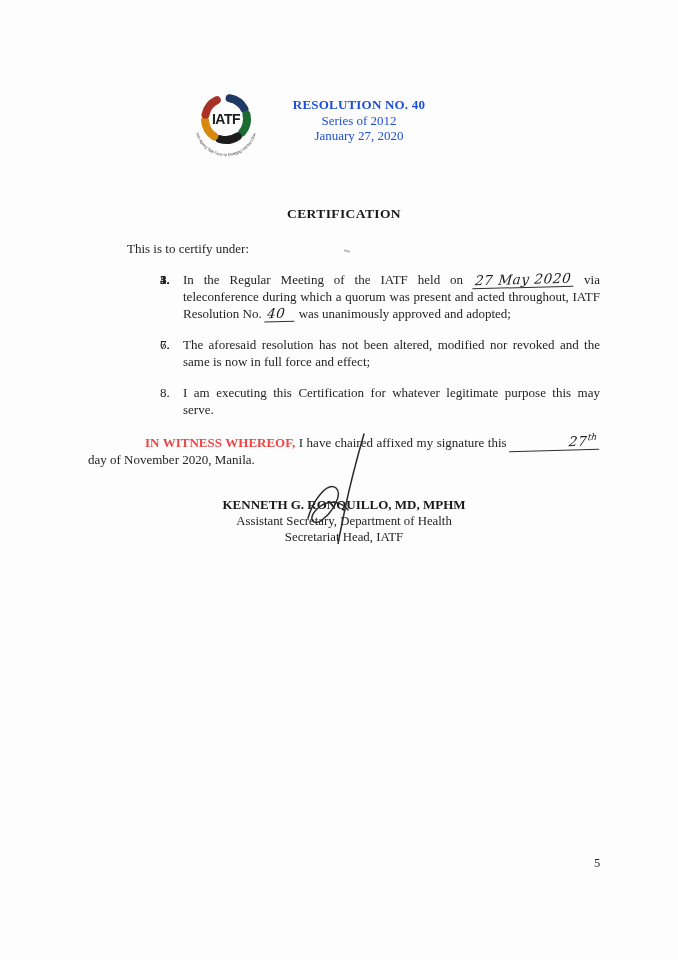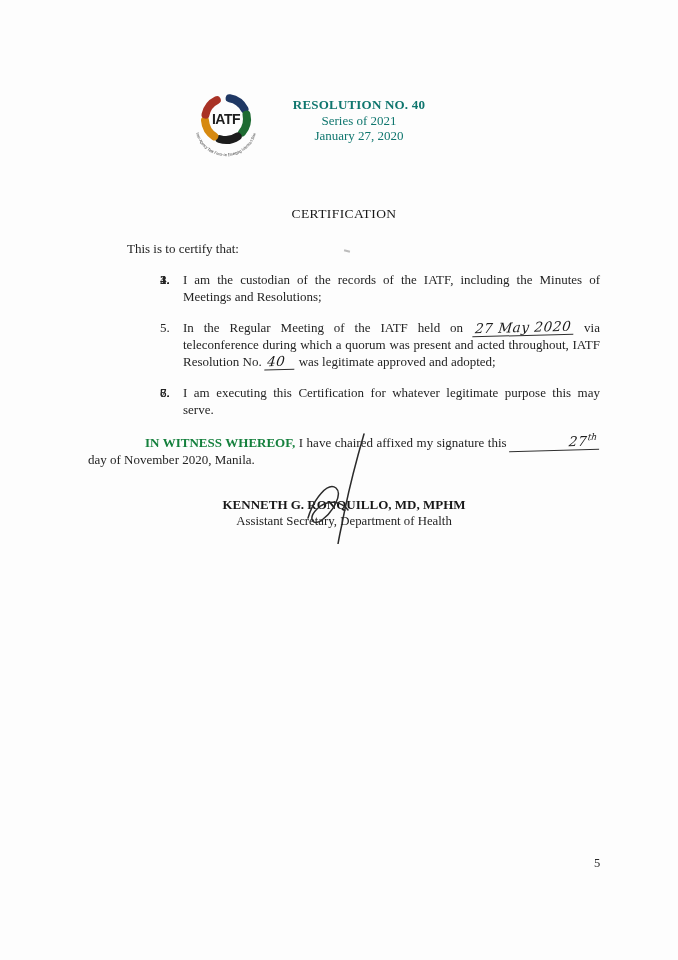--- a/index.html
+++ b/index.html
@@ -9,44 +9,44 @@
     color:#242424;
     position:relative;
     overflow:hidden;
   }
   .page { position:absolute; inset:0; background:#fdfdfd; }
 
   
   .logo { position:absolute; left:192px; top:87px; }
   .res-head {
     position:absolute; left:286px; top:97px; width:146px;
-    text-align:center; font-size:13px; line-height:15.5px; color:#0f766e;
+    text-align:center; font-size:13px; line-height:15.5px; color:#1d4ed8;
   }
   .res-head .l1 { font-weight:bold; letter-spacing:.2px; }
 
   .cert-title {
     position:absolute; top:206px; left:88px; width:512px;
-    text-align:center; font-weight:normal; font-size:13.5px;
+    text-align:center; font-weight:bold; font-size:13.5px;
     letter-spacing:.4px; color:#181818;
   }
 
   
   .docbody {
     position:absolute; left:88px; top:240px; width:512px;
     font-size:13px; line-height:17px;
   }
   .intro { margin:0 0 14px 39px; }
   .item {
     position:relative; padding-left:95px;
     text-align:justify; margin:0 0 14px 0;
   }
   .item .num { position:absolute; left:72px; }
 
   .witness { margin:0; text-indent:57px; text-align:justify; }
-  .witness .lead { font-weight:bold; color:#15803d; }
+  .witness .lead { font-weight:bold; color:#ef4444; }
 
   
   .hand {
     font-family:"DejaVu Serif", serif; font-style:italic;
     display:inline-block;
     border-bottom:1.2px solid #2e2e2e;
     transform:rotate(-1.5deg) skewX(-7deg);
     font-size:13.5px; letter-spacing:.6px; line-height:13px;
     padding:0 3px 1px 2px; color:#1c1c1c;
   }
@@ -81,74 +81,75 @@
     <defs>
       <path id="ringpath" d="M 4 46 A 31 31 0 0 0 64 46" fill="none"></path>
     </defs>
     <text font-size="4.2" font-family="Liberation Sans, sans-serif" textLength="88" lengthAdjust="spacingAndGlyphs" fill="#444444">
       <textPath href="#ringpath">Inter-Agency Task Force on Emerging Infectious Diseases</textPath>
     </text>
   </svg>
 
   <div class="res-head">
     <div class="l1">RESOLUTION NO. 40</div>
-    <div>Series of 2021</div>
+    <div>Series of 2012</div>
     <div>January 27, 2020</div>
   </div>
 
   <div class="cert-title">CERTIFICATION</div>
 
   <div class="artifact"></div>
 
   <div class="docbody">
-    <p class="intro">This is to certify that:</p>
+    <p class="intro">This is to certify under:</p>
 
     <div class="item">
       <span class="num">1.</span>
     </div>
 
     <div class="item">
       <span class="num">2.</span>
     </div>
 
     <div class="item">
       <span class="num">3.</span>
     </div>
 
     <div class="item">
       <span class="num">4.</span>
-      <span>I am the custodian of the records of the IATF, including the Minutes of Meetings and Resolutions;</span>
     </div>
 
     <div class="item">
       <span class="num">5.</span>
-      <span>In the Regular Meeting of the IATF held on </span><span class="hand">27 May 2020</span><span> via teleconference during which a quorum was present and acted throughout, IATF Resolution No. </span><span class="hand hand-num">40</span><span> was legitimate approved and adopted;</span>
+      <span>In the Regular Meeting of the IATF held on </span><span class="hand">27 May 2020</span><span> via teleconference during which a quorum was present and acted throughout, IATF Resolution No. </span><span class="hand hand-num">40</span><span> was unanimously approved and adopted;</span>
     </div>
 
     <div class="item">
       <span class="num">6.</span>
     </div>
 
     <div class="item">
       <span class="num">7.</span>
+      <span>The aforesaid resolution has not been altered, modified nor revoked and the same is now in full force and effect;</span>
     </div>
 
     <div class="item">
       <span class="num">8.</span>
       <span>I am executing this Certification for whatever legitimate purpose this may serve.</span>
     </div>
 
     <p class="witness">
       <span class="lead">IN WITNESS WHEREOF,</span><span> I have chaired affixed my signature this </span><span class="hand"><span>27</span><sup>th</sup></span><span> day of November 2020, Manila.</span>
     </p>
 
     <div class="sig-block">
       <svg class="sig-svg" viewBox="0 0 80 112" width="80" height="112" xmlns="http://www.w3.org/2000/svg">
         <path d="M 64 2 C 57 26, 48 60, 42 92 C 40 101, 39 106, 38 112" fill="none" stroke="#2b2b2b" stroke-width="1.5" stroke-linecap="round"></path>
         <path d="M 8 86 C 14 66, 28 50, 36 56 C 43 62, 33 80, 22 88 C 12 95, 8 86, 17 77 C 28 66, 42 70, 48 78" fill="none" stroke="#2b2b2b" stroke-width="1.5" stroke-linecap="round"></path>
       </svg>
       <div class="sig-name">KENNETH G. RONQUILLO, MD, MPHM</div>
       <div class="sig-title">Assistant Secretary, Department of Health</div>
+      <div class="sig-title">Secretariat Head, IATF</div>
     </div>
   </div>
 
   <div class="page-num">5</div>
 </div>
 
 </body></html>

